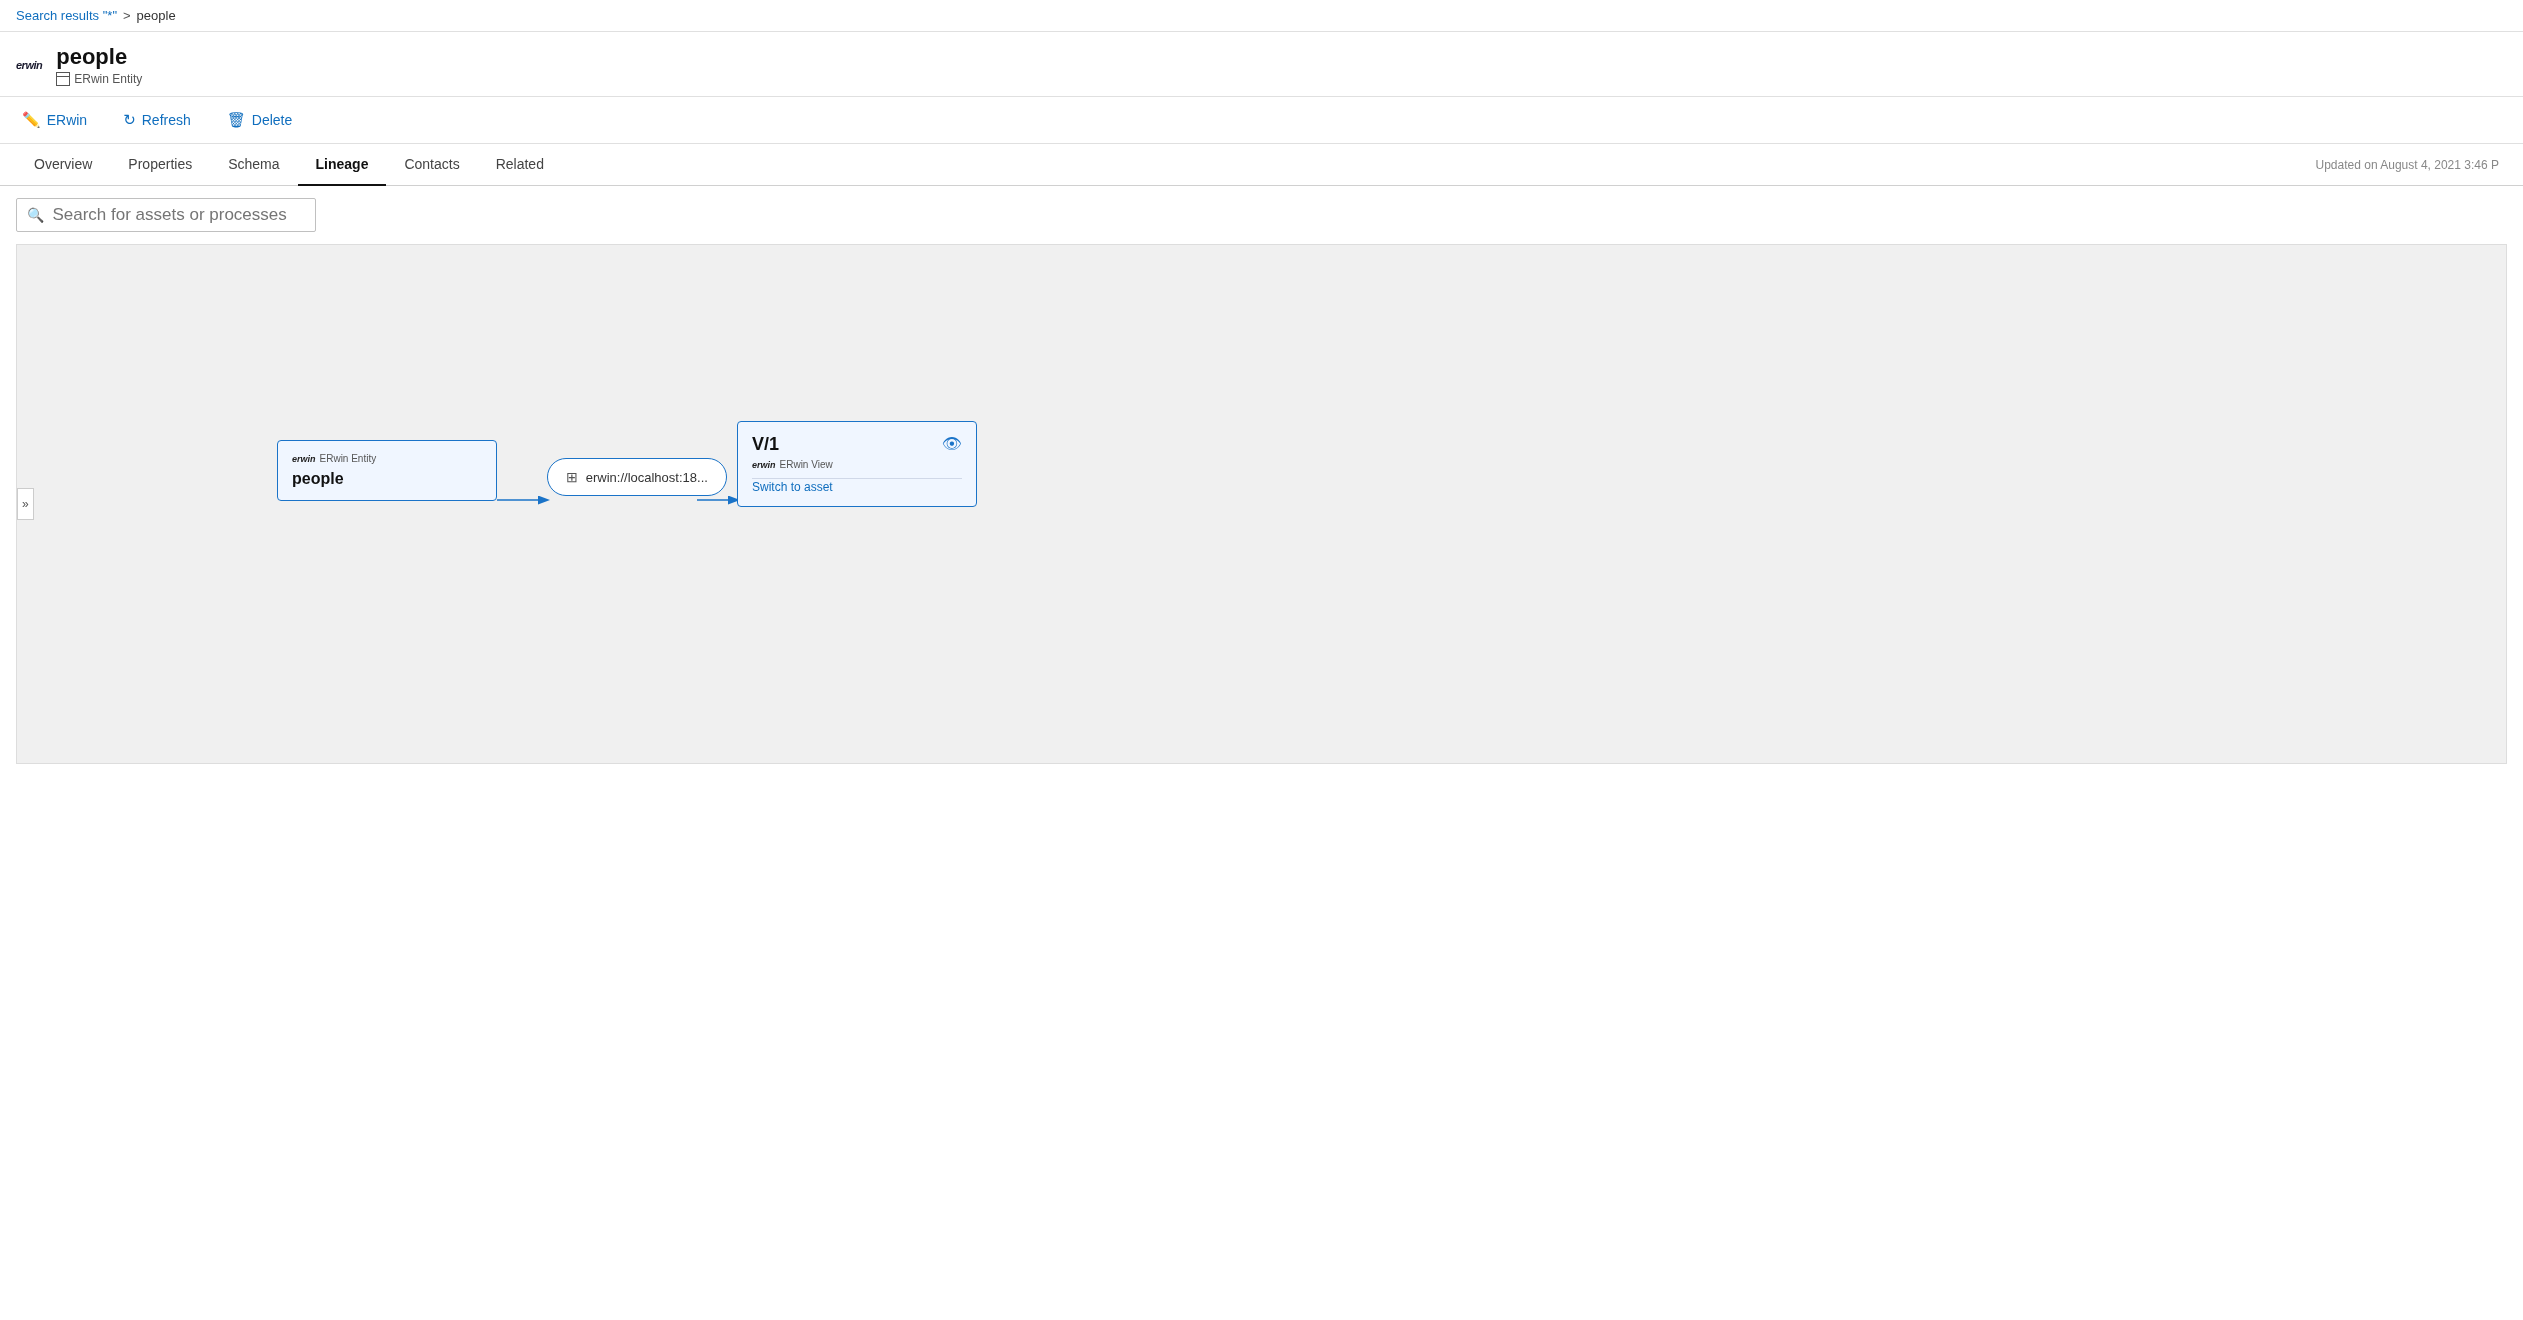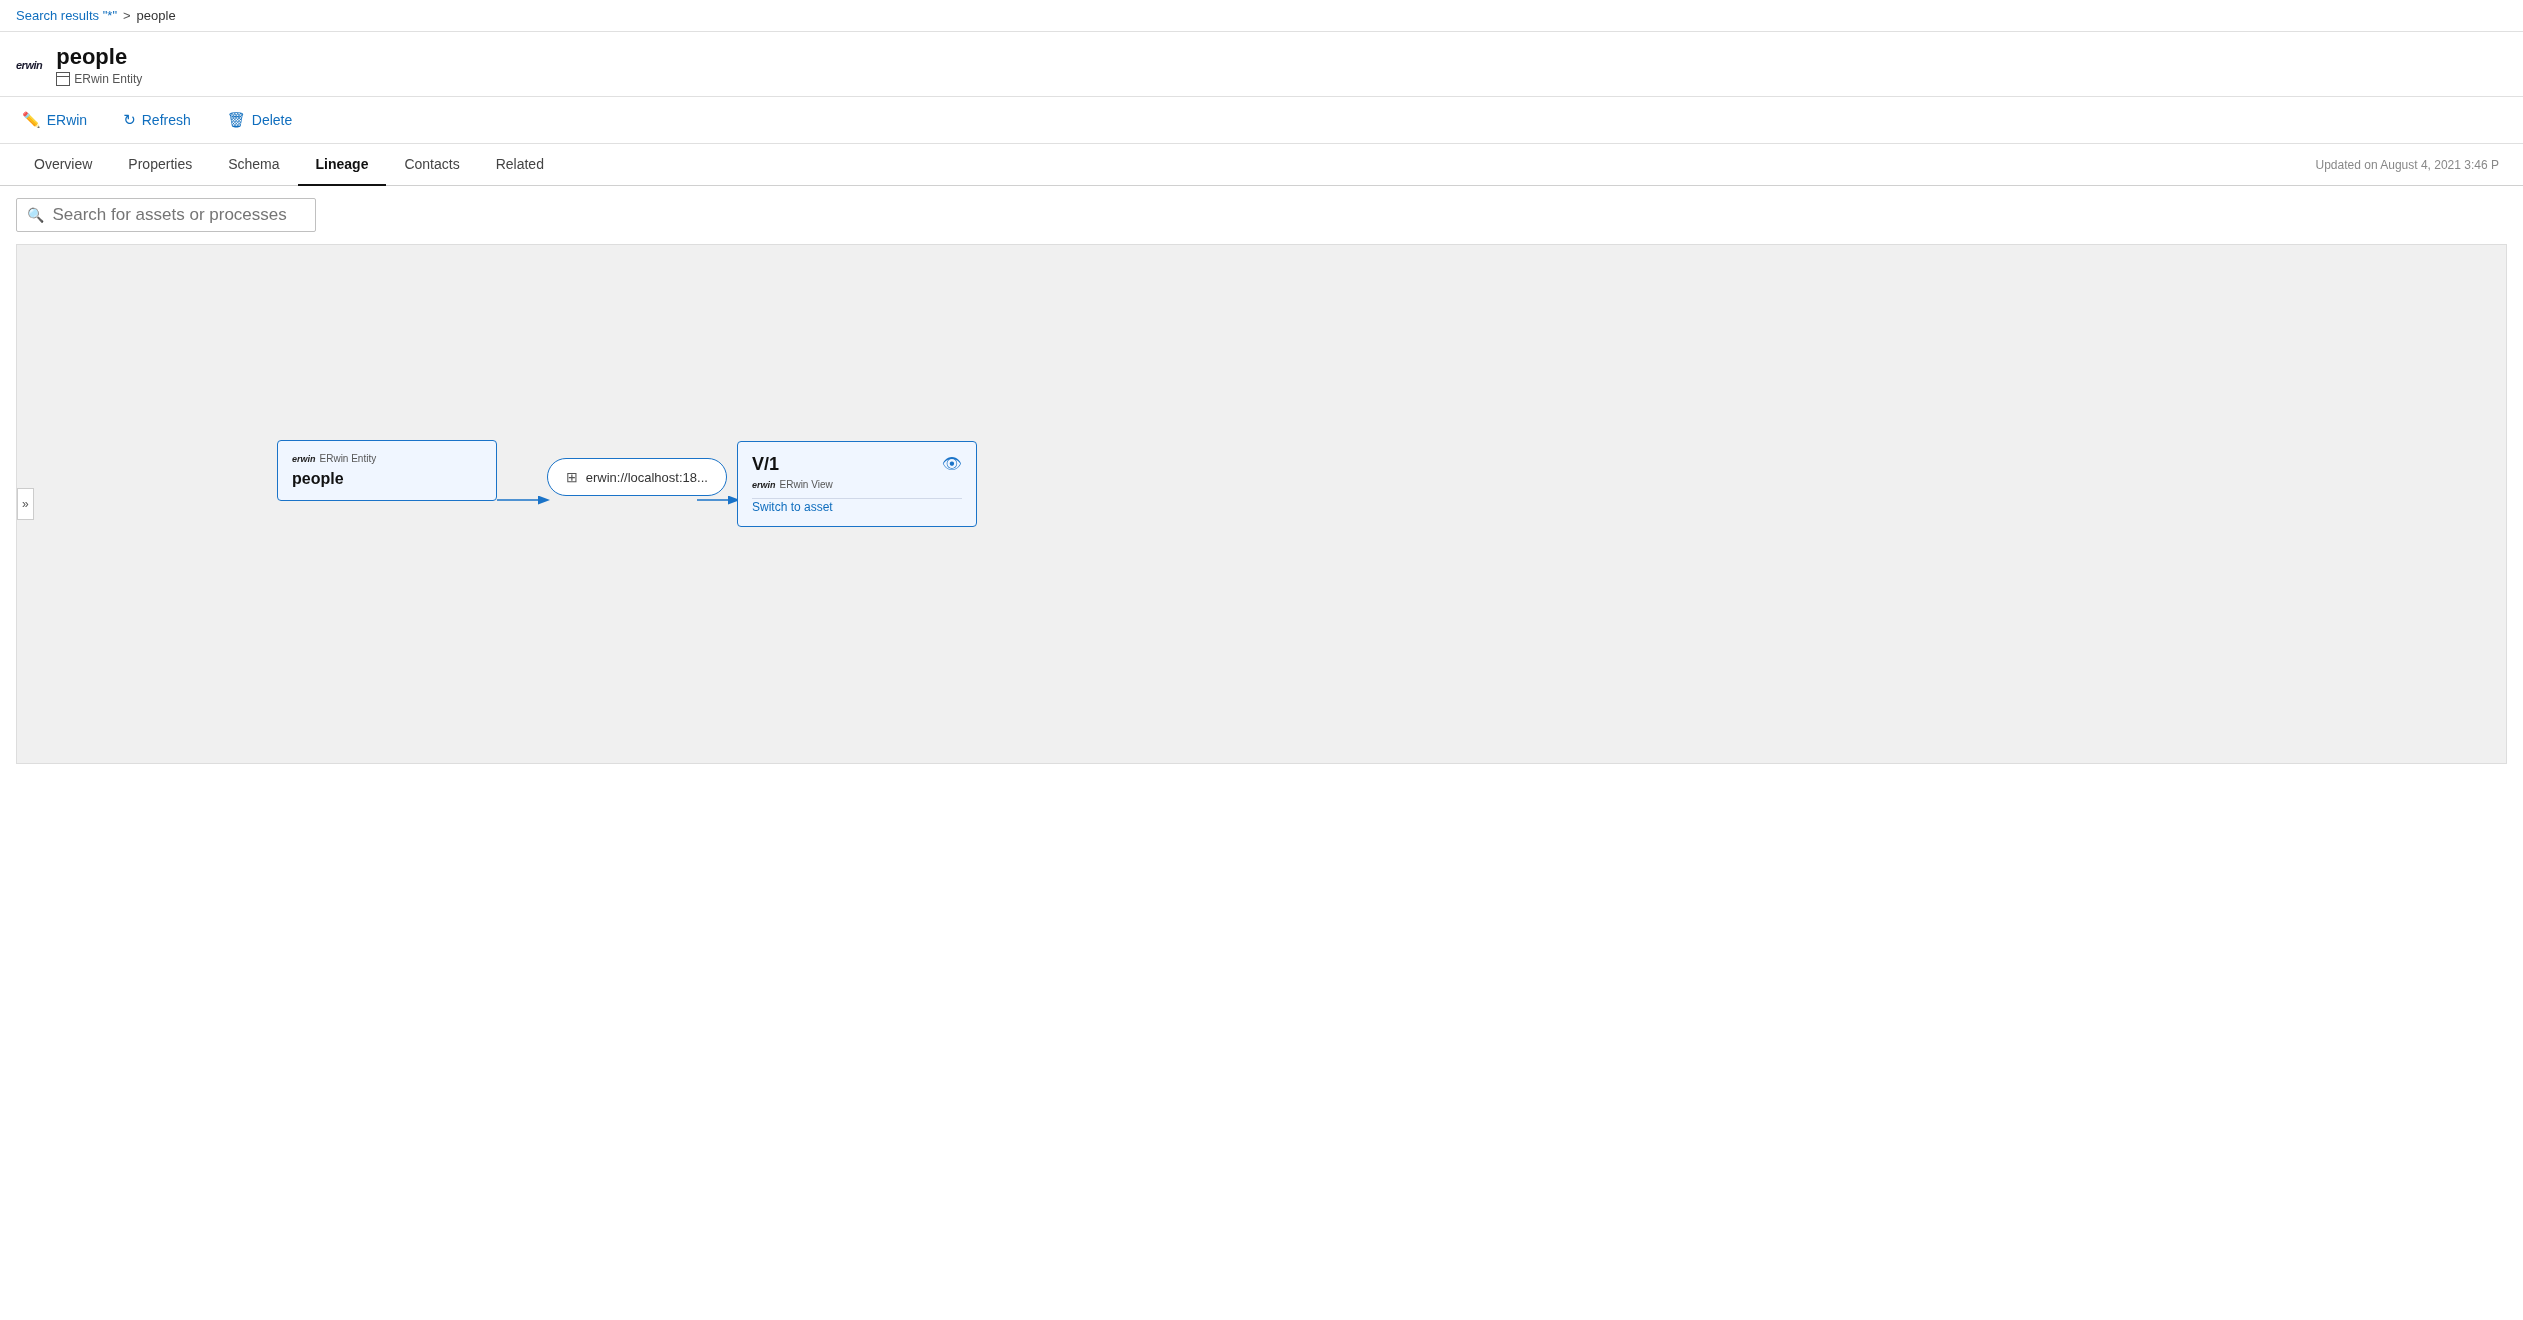--- a/index.html
+++ b/index.html
@@ -215,21 +215,21 @@
       white-space: nowrap;
     }
     .process-icon {
       color: #555;
       font-size: 14px;
     }
 
     .lineage-node-view {
       position: absolute;
       left: 720px;
-      top: 196px;
+      top: 176px;
       width: 240px;
       background: #f0f6ff;
       border: 1.5px solid #1a73c8;
       border-radius: 4px;
       padding: 12px 14px;
     }
     .node-view-header {
       display: flex;
       justify-content: space-between;
       align-items: flex-start;

